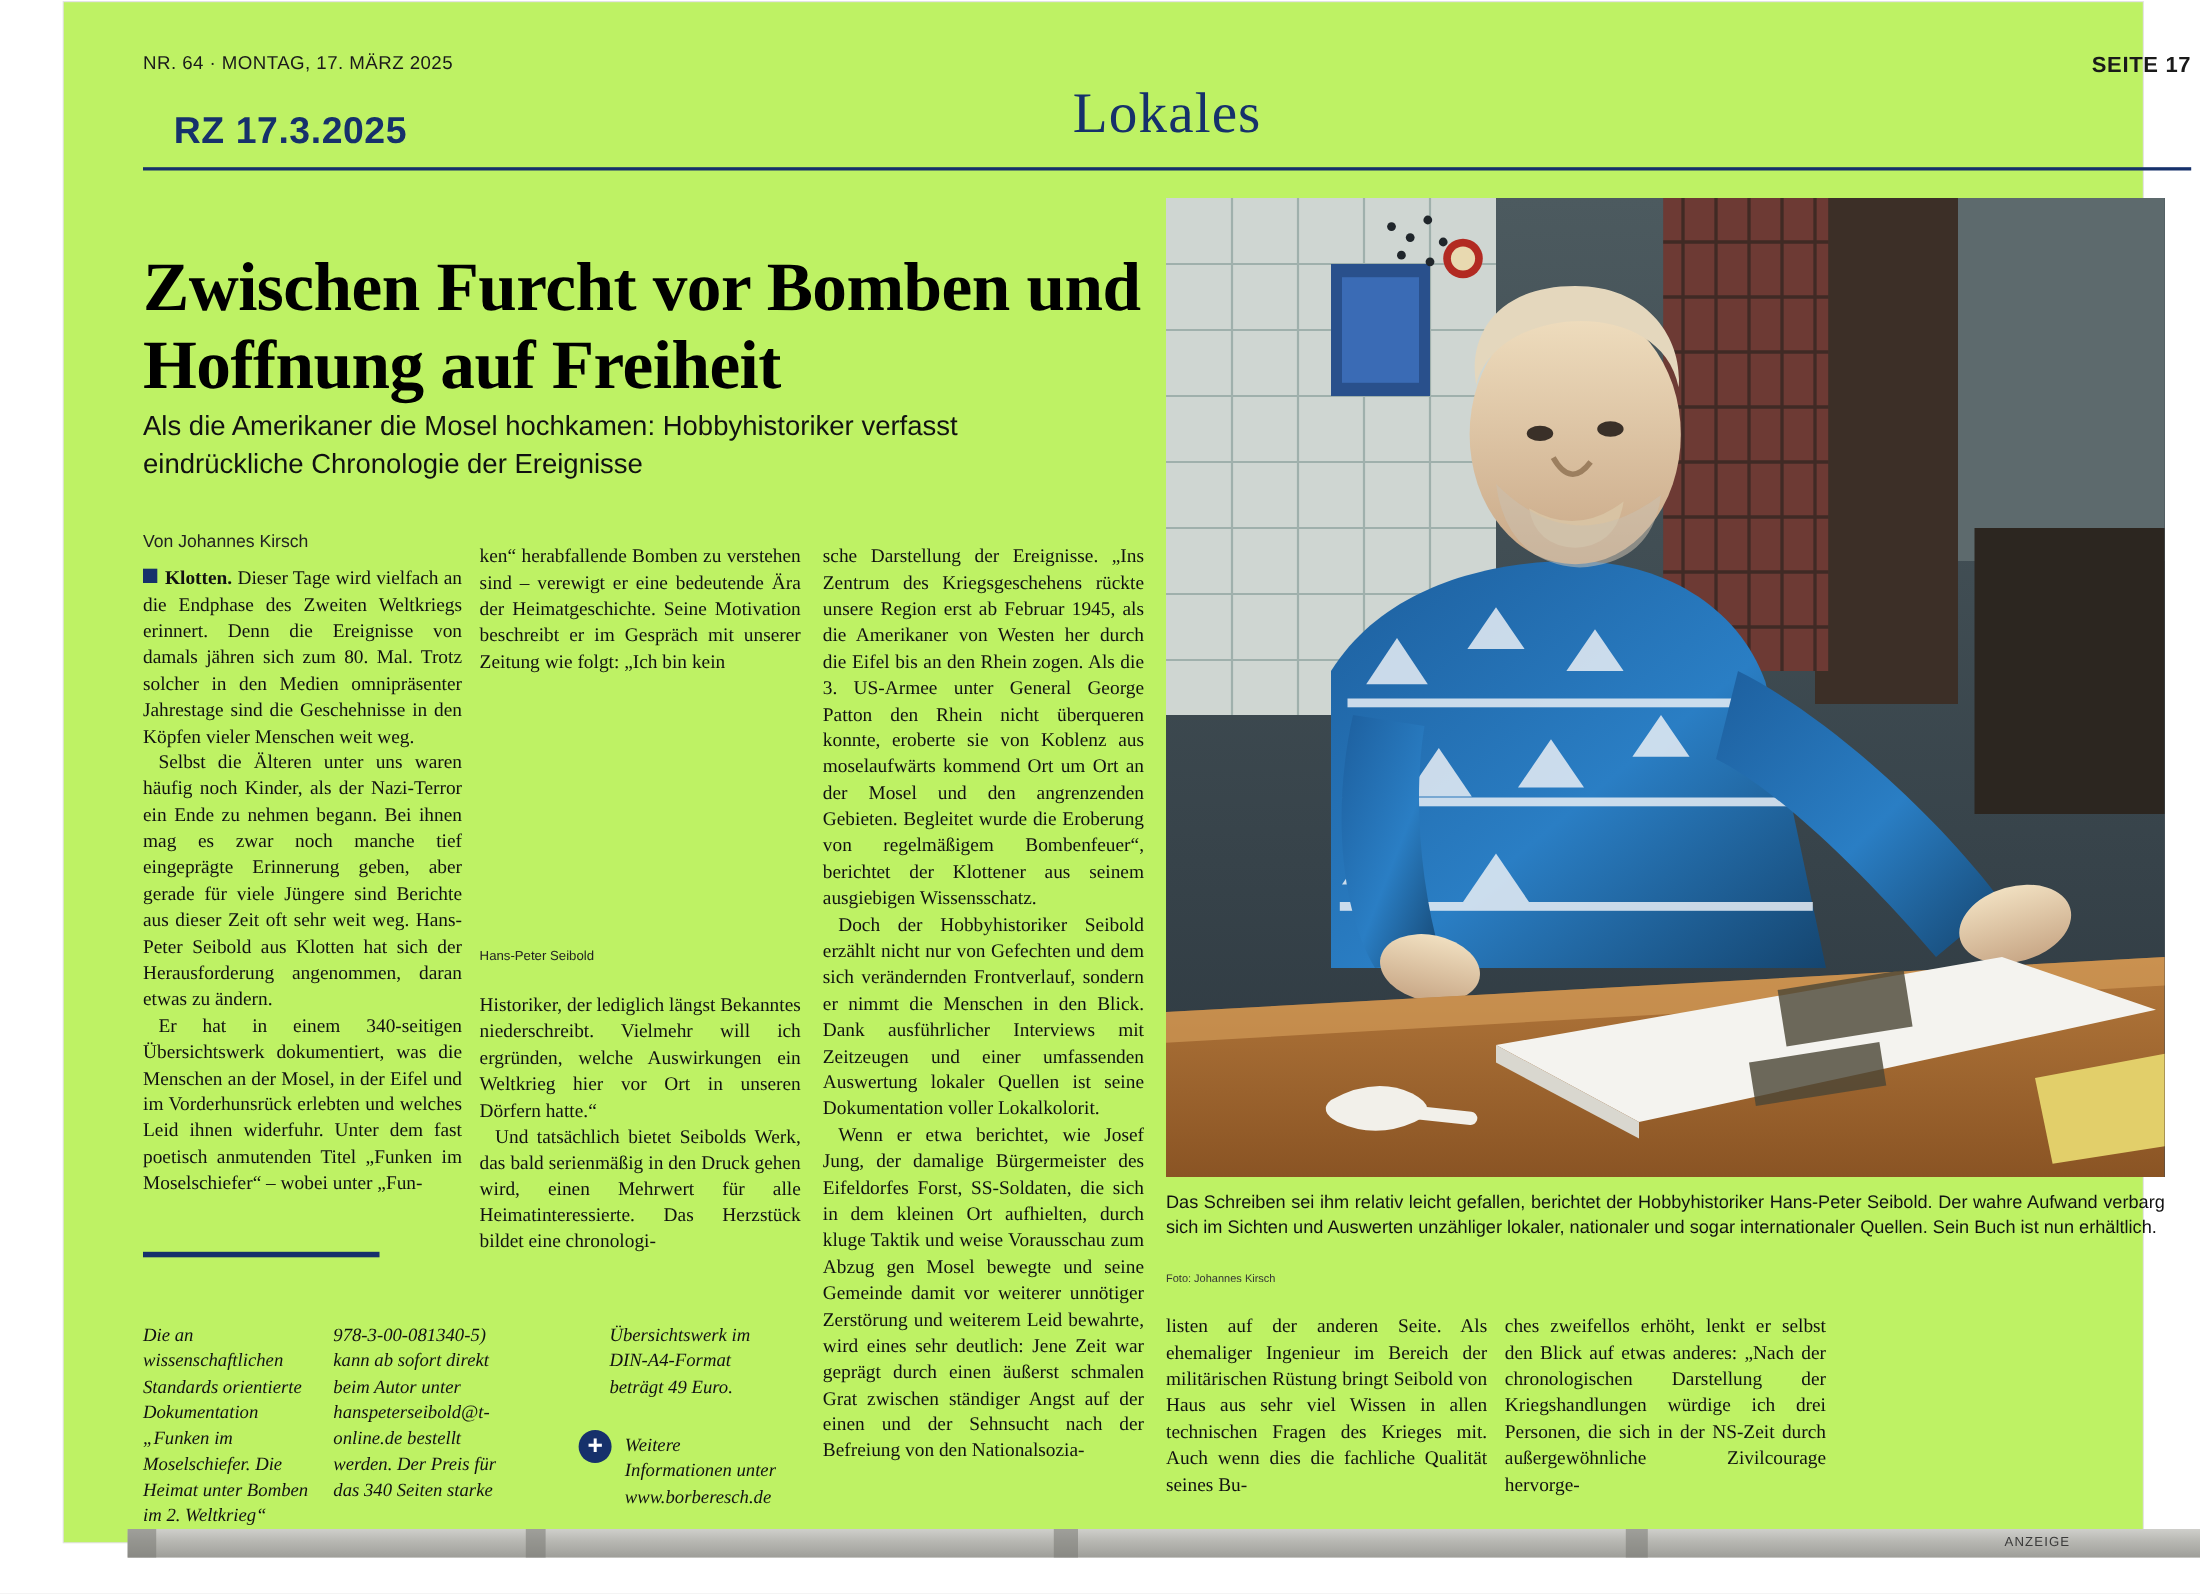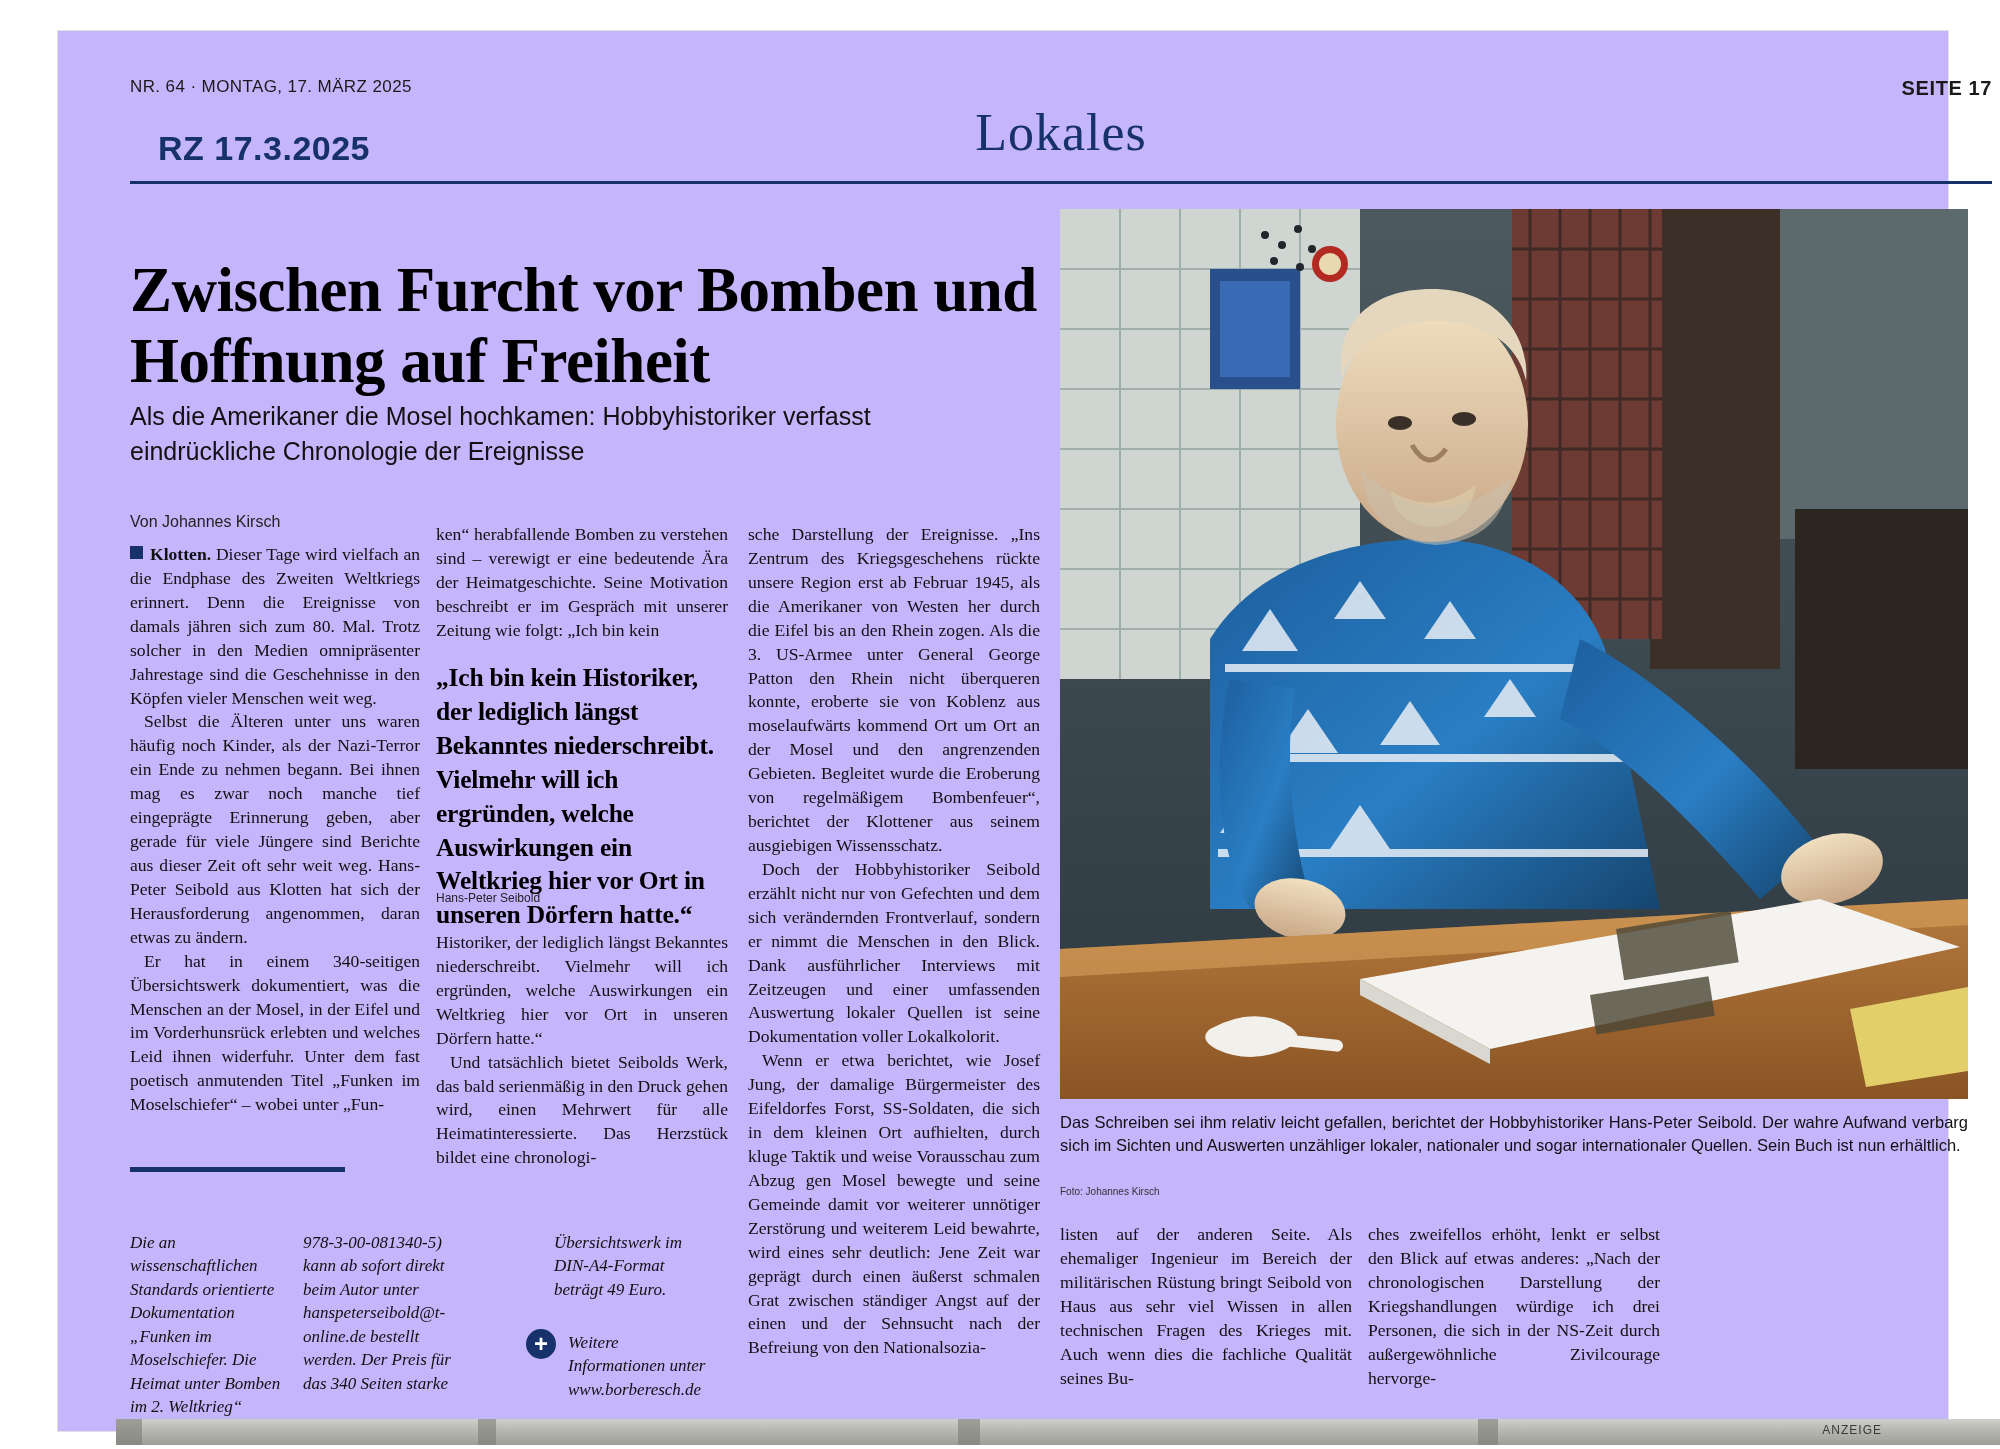--- a/index.html
+++ b/index.html
@@ -6,22 +6,22 @@
   body{font-family:"Liberation Serif", serif;}
   .page{
     position:relative;
     width:2000px;height:1449px;
     background:#ffffff;
     box-sizing:border-box;
     overflow:hidden;
   }
   .paper{
     position:absolute;
-    left:58px;top:31px;width:1890px;height:1400px;
-    background:#c4b5fd;
+    left:58px;top:2px;width:1890px;height:1400px;
+    background:#bef264;
     box-shadow:0 0 0 1px #e2e2e2;
     text-decoration:underline;
   }
   
   .masthead{
     position:absolute;left:72px;top:36px;width:1862px;
   }
   .issue-line{
     font-family:"Liberation Sans", sans-serif;
     font-size:17px;letter-spacing:.4px;color:#1a1a1a;
@@ -174,21 +174,20 @@
         <span class="bullet"></span><span class="lede-place">Klotten.</span>
         <span>Dieser Tage wird vielfach an die Endphase des Zweiten Weltkriegs erinnert. Denn die Ereignisse von damals jähren sich zum 80. Mal. Trotz solcher in den Medien omnipräsenter Jahrestage sind die Geschehnisse in den Köpfen vieler Menschen weit weg.</span>
       </p>
       <p>Selbst die Älteren unter uns waren häufig noch Kinder, als der Nazi-Terror ein Ende zu nehmen begann. Bei ihnen mag es zwar noch manche tief eingeprägte Erinnerung geben, aber gerade für viele Jüngere sind Berichte aus dieser Zeit oft sehr weit weg. Hans-Peter Seibold aus Klotten hat sich der Herausforderung angenommen, daran etwas zu ändern.</p>
       <p>Er hat in einem 340-seitigen Übersichtswerk dokumentiert, was die Menschen an der Mosel, in der Eifel und im Vorderhunsrück erlebten und welches Leid ihnen widerfuhr. Unter dem fast poetisch anmutenden Titel „Funken im Moselschiefer“ – wobei unter „Fun-</p>
     </div>
 
     <div class="col c2">
       <p class="first">ken“ herabfallende Bomben zu verstehen sind – verewigt er eine bedeutende Ära der Heimatgeschichte. Seine Motivation beschreibt er im Gespräch mit unserer Zeitung wie folgt: „Ich bin kein</p>
     </div>
-    <div class="pullquote">„Ich bin kein Historiker, der lediglich längst Bekanntes niederschreibt. Vielmehr will ich ergründen, welche Auswirkungen ein Weltkrieg hier vor Ort in unseren Dörfern hatte.“</div>
     <div class="pullquote-attr">Hans-Peter Seibold</div>
     <div class="col" style="left:378px;top:900px;width:292px;">
       <p class="first">Historiker, der lediglich längst Bekanntes niederschreibt. Vielmehr will ich ergründen, welche Auswirkungen ein Weltkrieg hier vor Ort in unseren Dörfern hatte.“</p>
       <p>Und tatsächlich bietet Seibolds Werk, das bald serienmäßig in den Druck gehen wird, einen Mehrwert für alle Heimatinteressierte. Das Herzstück bildet eine chronologi-</p>
     </div>
 
     <div class="col c3">
       <p class="first">sche Darstellung der Ereignisse. „Ins Zentrum des Kriegsgeschehens rückte unsere Region erst ab Februar 1945, als die Amerikaner von Westen her durch die Eifel bis an den Rhein zogen. Als die 3. US-Armee unter General George Patton den Rhein nicht überqueren konnte, eroberte sie von Koblenz aus moselaufwärts kommend Ort um Ort an der Mosel und den angrenzenden Gebieten. Begleitet wurde die Eroberung von regelmäßigem Bombenfeuer“, berichtet der Klottener aus seinem ausgiebigen Wissensschatz.</p>
       <p>Doch der Hobbyhistoriker Seibold erzählt nicht nur von Gefechten und dem sich verändernden Frontverlauf, sondern er nimmt die Menschen in den Blick. Dank ausführlicher Interviews mit Zeitzeugen und einer umfassenden Auswertung lokaler Quellen ist seine Dokumentation voller Lokalkolorit.</p>
       <p>Wenn er etwa berichtet, wie Josef Jung, der damalige Bürgermeister des Eifeldorfes Forst, SS-Soldaten, die sich in dem kleinen Ort aufhielten, durch kluge Taktik und weise Vorausschau zum Abzug gen Mosel bewegte und seine Gemeinde damit vor weiterer unnötiger Zerstörung und weiterem Leid bewahrte, wird eines sehr deutlich: Jene Zeit war geprägt durch einen äußerst schmalen Grat zwischen ständiger Angst auf der einen und der Sehnsucht nach der Befreiung von den Nationalsozia-</p>

